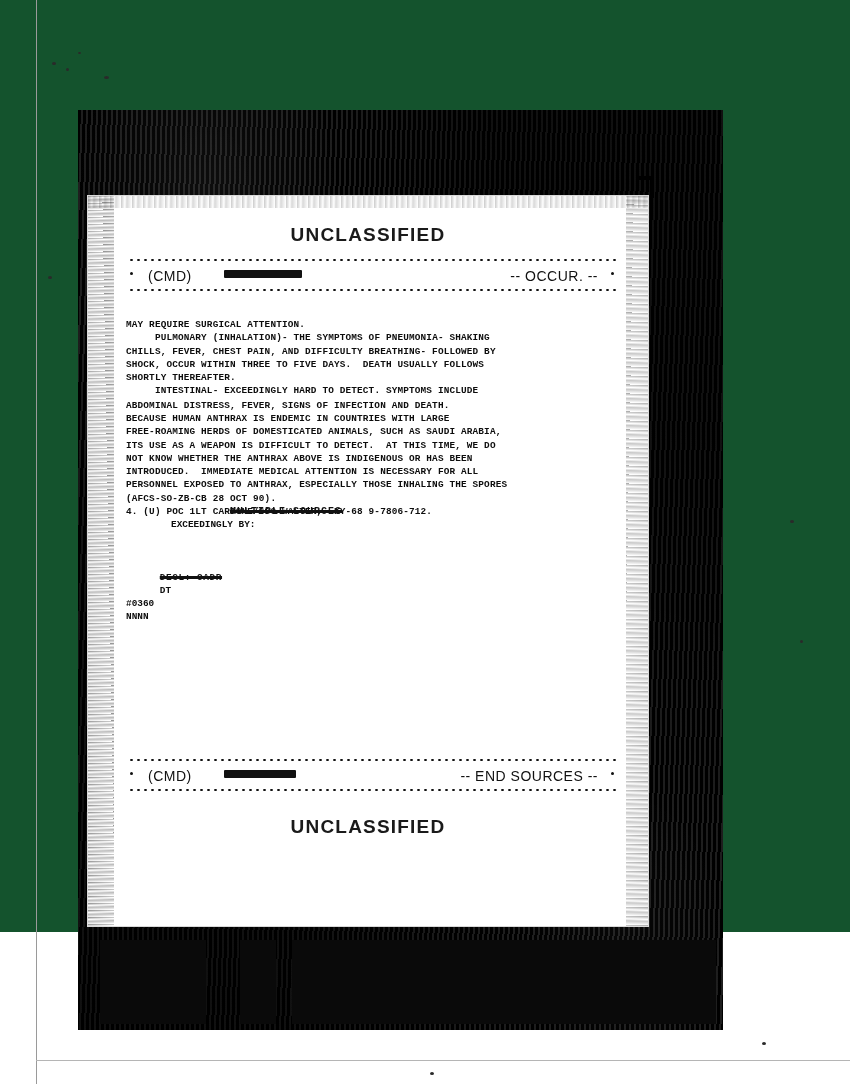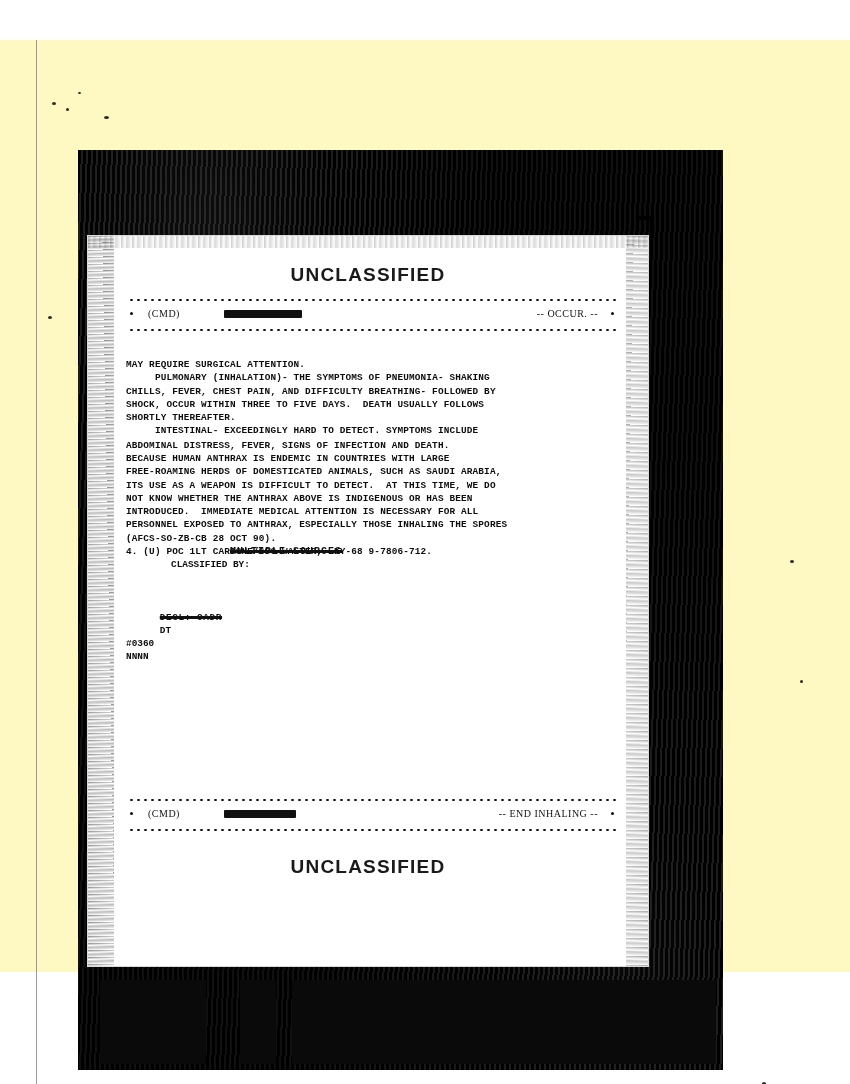--- a/index.html
+++ b/index.html
@@ -13,22 +13,21 @@
     position: relative;
     font-family: "Liberation Sans", sans-serif;
     overflow: hidden;
   }
 
   
   #scan-page {
     position: absolute;
     left: 0; top: 0;
     width: 850px; height: 932px;
-    background: #fef9c3;
-    margin-top: 40px;
+    background: #14532d;
   }
 
   
   .left-edge-rule {
     position: absolute;
     left: 36px; top: 0px;
     width: 1px; height: 1084px;
     background: #9a9a9a;
   }
   .bottom-edge-rule {
@@ -122,22 +121,22 @@
     background-image: radial-gradient(circle, #111 1px, rgba(255,255,255,0) 1.4px);
     background-size: 7px 4px;
     background-repeat: repeat-x;
   }
 
   .msg-row {
     position: absolute;
     left: 40px;
     width: 488px;
     height: 18px;
-    font-family: Liberation Serif, serif;
-    font-size: 10px;
+    font-family: Liberation Sans, sans-serif;
+    font-size: 14px;
     color: #111;
   }
   .msg-row .side-dot {
     position: absolute;
     top: 4px;
     width: 3px; height: 3px;
     background: #111;
     border-radius: 50%;
   }
   .msg-row .side-dot.l { left: 2px; }
@@ -280,36 +279,36 @@
 FREE-ROAMING HERDS OF DOMESTICATED ANIMALS, SUCH AS SAUDI ARABIA,
 ITS USE AS A WEAPON IS DIFFICULT TO DETECT.  AT THIS TIME, WE DO
 NOT KNOW WHETHER THE ANTHRAX ABOVE IS INDIGENOUS OR HAS BEEN
 INTRODUCED.  IMMEDIATE MEDICAL ATTENTION IS NECESSARY FOR ALL
 PERSONNEL EXPOSED TO ANTHRAX, ESPECIALLY THOSE INHALING THE SPORES
 (AFCS-SO-ZB-CB 28 OCT 90).
 4. (U) POC 1LT CARDONE/SSG WALTER,  KY-68 9-7806-712.</div>
 
     <div id="classified-by-block">
       <span id="classified-line">
-        <span>CLASSIFIED BY:</span>
+        <span>EXCEEDINGLY BY:</span>
         <span id="classified-source-strike">MULTIPLE SOURCES</span>
       </span>
       <span id="declas-strike">DECL: OADR</span>
       <span>DT
 #0360
 NNNN</span>
     </div>
 
     <div class="dot-rule" style="top:562px;"></div>
     <div class="msg-row" style="top:572px;">
       <span class="side-dot l"></span>
       <span class="side-dot r"></span>
       <span class="cmd-label">(CMD)</span>
       <span class="redaction-bar" id="redaction-bottom"></span>
-      <span class="right-label">-- END INHALING --</span>
+      <span class="right-label">-- END SOURCES --</span>
     </div>
     <div class="dot-rule" style="top:592px;"></div>
 
     <div class="banner" id="banner-bottom">UNCLASSIFIED</div>
   </div>
 
   <div class="shadow-block" style="left:100px; top:940px; width:106px; height:84px;"></div>
   <div class="shadow-block" style="left:240px; top:940px; width:36px; height:84px;"></div>
   <div class="shadow-block" style="left:292px; top:940px; width:424px; height:84px;"></div>
 

